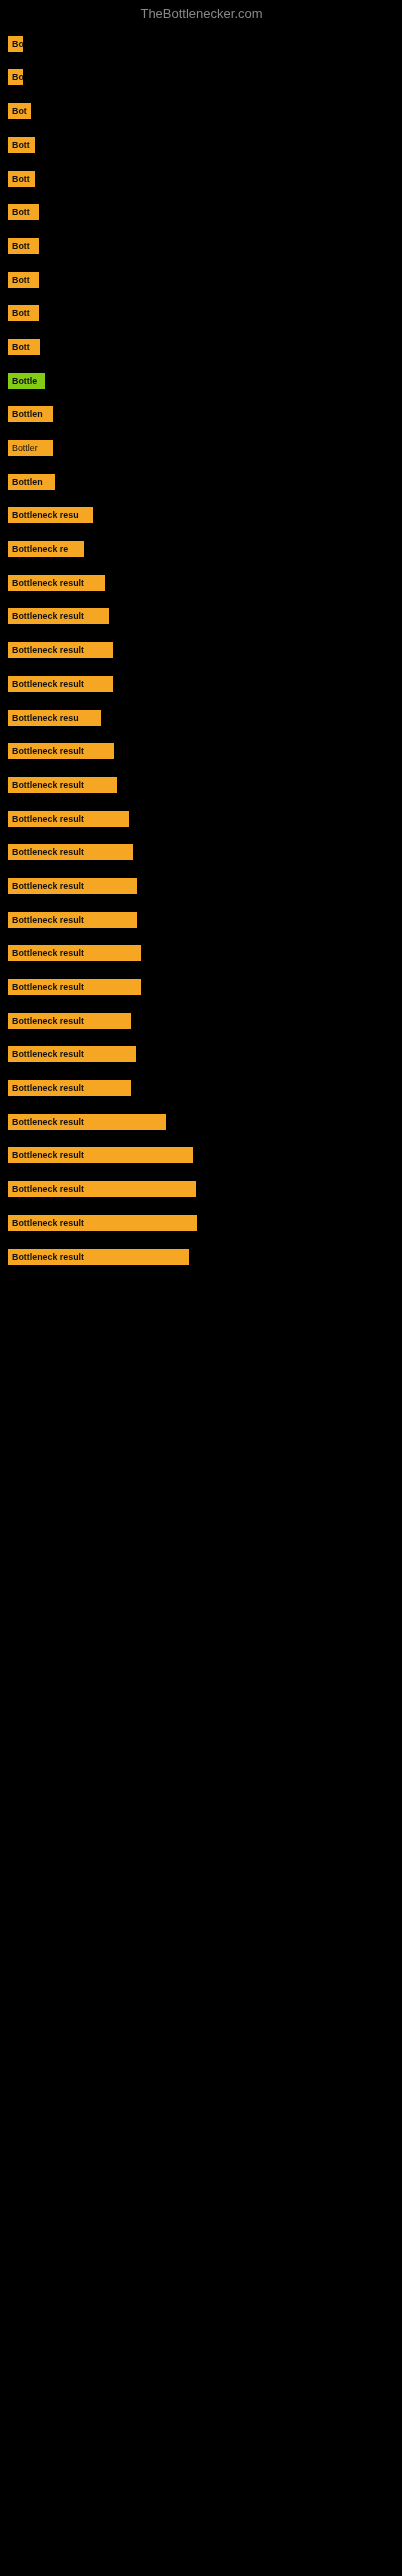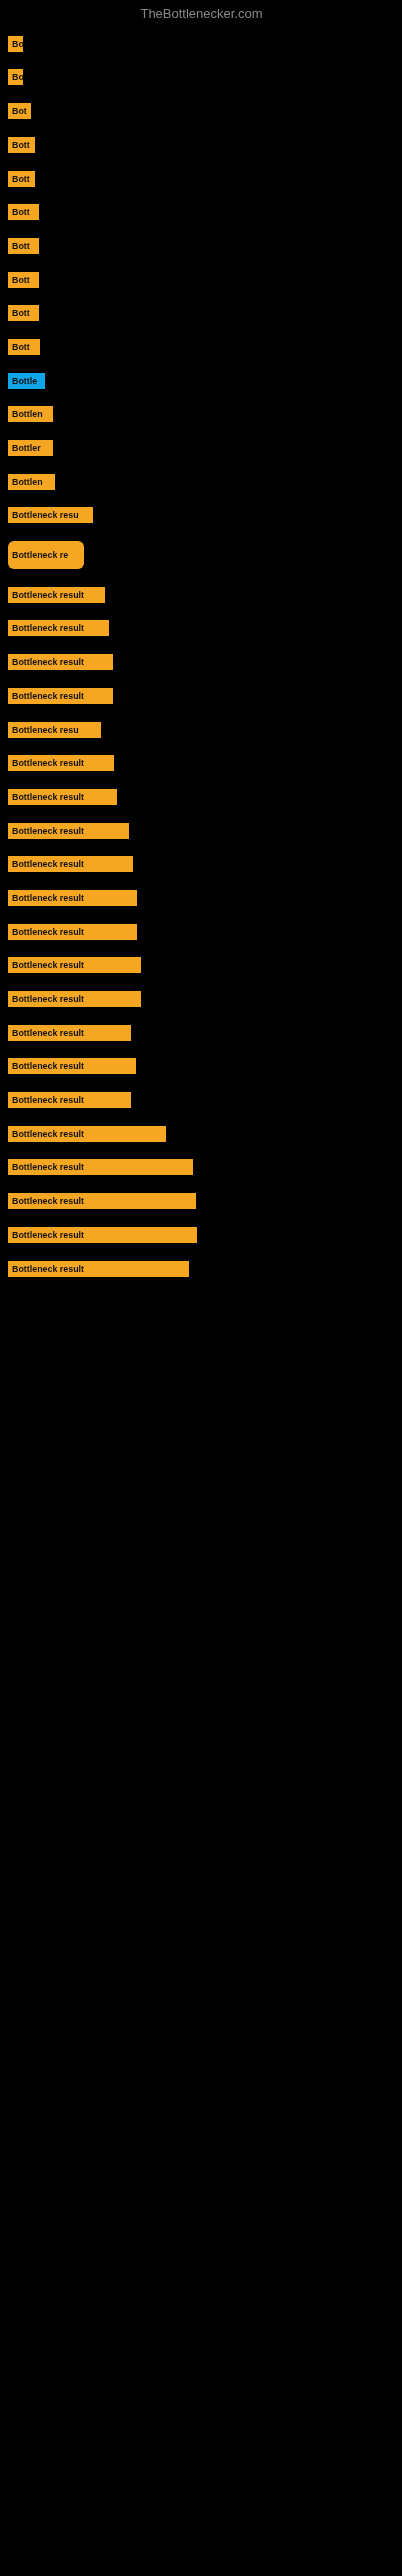--- a/index.html
+++ b/index.html
@@ -58,36 +58,36 @@
     <div style="display: flex; align-items: center; margin: 0px 0px 17.7px 8px;">
       <div style="background: rgb(245, 166, 35); color: rgb(17, 17, 17); font-size: 8.9px; font-weight: bold; padding: 2.4px 4px; width: 31px; overflow: hidden; white-space: nowrap; height: 16px; display: flex; align-items: center;">Bott</div>
     </div>
     <div style="display: flex; align-items: center; margin: 0px 0px 17.7px 8px;">
       <div style="background: rgb(245, 166, 35); color: rgb(17, 17, 17); font-size: 8.9px; font-weight: bold; padding: 2.4px 4px; width: 31px; overflow: hidden; white-space: nowrap; height: 16px; display: flex; align-items: center;">Bott</div>
     </div>
     <div style="display: flex; align-items: center; margin: 0px 0px 17.7px 8px;">
       <div style="background: rgb(245, 166, 35); color: rgb(17, 17, 17); font-size: 8.9px; font-weight: bold; padding: 2.4px 4px; width: 32px; overflow: hidden; white-space: nowrap; height: 16px; display: flex; align-items: center;">Bott</div>
     </div>
     <div style="display: flex; align-items: center; margin: 0px 0px 17.7px 8px;">
-      <div style="background: #0ea5e9; color: rgb(17, 17, 17); font-size: 8.9px; font-weight: bold; padding: 8px 4px; width: 37px; overflow: hidden; white-space: nowrap; height: 16px; display: flex; align-items: center;">Bottle</div>
+      <div style="background: #84cc16; color: rgb(17, 17, 17); font-size: 8.9px; font-weight: bold; padding: 8px 4px; width: 37px; overflow: hidden; white-space: nowrap; height: 16px; display: flex; align-items: center;">Bottle</div>
     </div>
     <div style="display: flex; align-items: center; margin: 0px 0px 17.7px 8px;">
       <div style="background: rgb(245, 166, 35); color: rgb(17, 17, 17); font-size: 8.9px; font-weight: bold; padding: 2.4px 4px; width: 45px; overflow: hidden; white-space: nowrap; height: 16px; display: flex; align-items: center;">Bottlen</div>
     </div>
     <div style="display: flex; align-items: center; margin: 0px 0px 17.7px 8px;">
-      <div style="background: rgb(245, 166, 35); color: rgb(17, 17, 17); font-size: 8.9px; font-weight: bold; padding: 2.4px 4px; width: 45px; overflow: hidden; white-space: nowrap; height: 16px; display: flex; align-items: center;">Bottler</div>
+      <div style="background: rgb(245, 166, 35); color: rgb(17, 17, 17); font-size: 8.9px; font-weight: normal; padding: 2.4px 4px; width: 45px; overflow: hidden; white-space: nowrap; height: 16px; display: flex; align-items: center;">Bottler</div>
     </div>
     <div style="display: flex; align-items: center; margin: 0px 0px 17.7px 8px;">
       <div style="background: rgb(245, 166, 35); color: rgb(17, 17, 17); font-size: 8.9px; font-weight: bold; padding: 2.4px 4px; width: 47px; overflow: hidden; white-space: nowrap; height: 16px; display: flex; align-items: center;">Bottlen</div>
     </div>
     <div style="display: flex; align-items: center; margin: 0px 0px 17.7px 8px;">
       <div style="background: rgb(245, 166, 35); color: rgb(17, 17, 17); font-size: 8.9px; font-weight: bold; padding: 2.4px 4px; width: 85px; overflow: hidden; white-space: nowrap; height: 16px; display: flex; align-items: center;">Bottleneck resu</div>
     </div>
     <div style="display: flex; align-items: center; margin: 0px 0px 17.7px 8px;">
-      <div style="background: rgb(245, 166, 35); color: rgb(17, 17, 17); font-size: 8.9px; font-weight: bold; padding: 2.4px 4px; width: 76px; overflow: hidden; white-space: nowrap; height: 28px; display: flex; align-items: center; border-radius: 6px;">Bottleneck re</div>
+      <div style="background: rgb(245, 166, 35); color: rgb(17, 17, 17); font-size: 8.9px; font-weight: bold; padding: 2.4px 4px; width: 76px; overflow: hidden; white-space: nowrap; height: 16px; display: flex; align-items: center;">Bottleneck re</div>
     </div>
     <div style="display: flex; align-items: center; margin: 0px 0px 17.7px 8px;">
       <div style="background: rgb(245, 166, 35); color: rgb(17, 17, 17); font-size: 8.9px; font-weight: bold; padding: 2.4px 4px; width: 97px; overflow: hidden; white-space: nowrap; height: 16px; display: flex; align-items: center;">Bottleneck result</div>
     </div>
     <div style="display: flex; align-items: center; margin: 0px 0px 17.7px 8px;">
       <div style="background: rgb(245, 166, 35); color: rgb(17, 17, 17); font-size: 8.9px; font-weight: bold; padding: 2.4px 4px; width: 101px; overflow: hidden; white-space: nowrap; height: 16px; display: flex; align-items: center;">Bottleneck result</div>
     </div>
     <div style="display: flex; align-items: center; margin: 0px 0px 17.7px 8px;">
       <div style="background: rgb(245, 166, 35); color: rgb(17, 17, 17); font-size: 8.9px; font-weight: bold; padding: 2.4px 4px; width: 105px; overflow: hidden; white-space: nowrap; height: 16px; display: flex; align-items: center;">Bottleneck result</div>
     </div>

